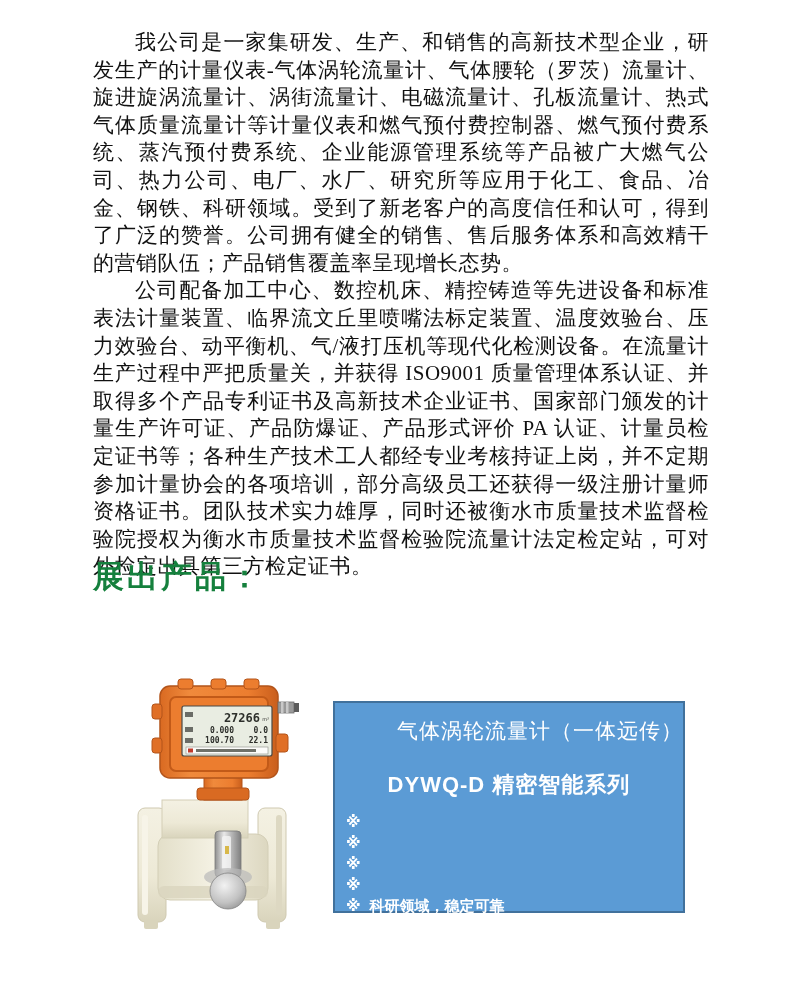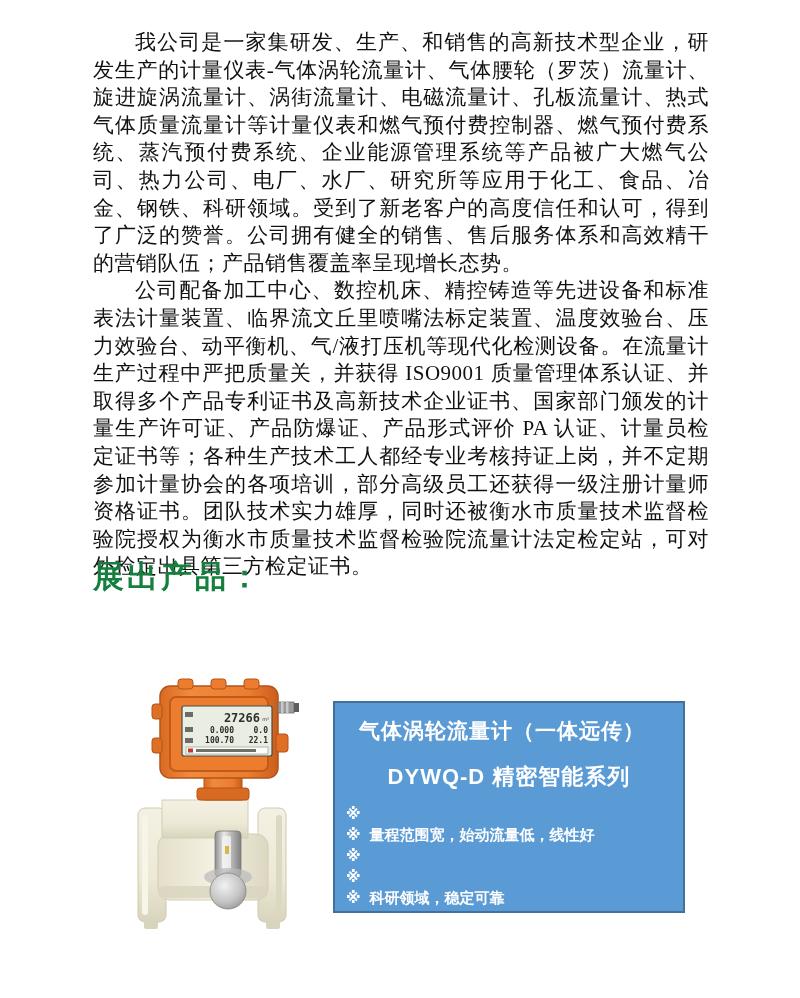--- a/index.html
+++ b/index.html
@@ -46,28 +46,27 @@
     width: 352px;
     height: 212px;
     box-sizing: border-box;
     background: #5B9BD5;
     border: 2px solid #41719C;
     color: #ffffff;
     font-family: "Liberation Sans", "DejaVu Sans", sans-serif;
   }
   .card-title {
     margin-top: 14px;
-    text-align: left;
+    text-align: right;
     font-size: 21px;
-    font-weight: bold;
+    font-weight: normal;
     letter-spacing: 1px;
-    padding-left: 24px;
   }
   .card-subtitle {
-    margin-top: 17px;
+    margin-top: 25px;
     text-align: center;
     font-size: 22px;
     font-weight: bold;
     letter-spacing: 1px;
   }
   .card-features {
     list-style: none;
     margin: 11px 0 0 0;
     padding: 0 8px 0 11px;
     font-size: 15px;
@@ -200,21 +199,20 @@
 
   <div class="product-card">
     <div class="card-title">气体涡轮流量计（一体远传）</div>
     <div class="card-subtitle">DYWQ-D 精密智能系列</div>
     <ul class="card-features">
       <li>
         <span class="bullet">※</span>
       </li>
       <li>
         <span class="bullet">※</span>
-        <span>量程范围宽，始动流量低，线性好</span>
       </li>
       <li>
         <span class="bullet">※</span>
       </li>
       <li>
         <span class="bullet">※</span>
       </li>
       <li>
         <span class="bullet">※</span>
         <span>科研领域，稳定可靠</span>

